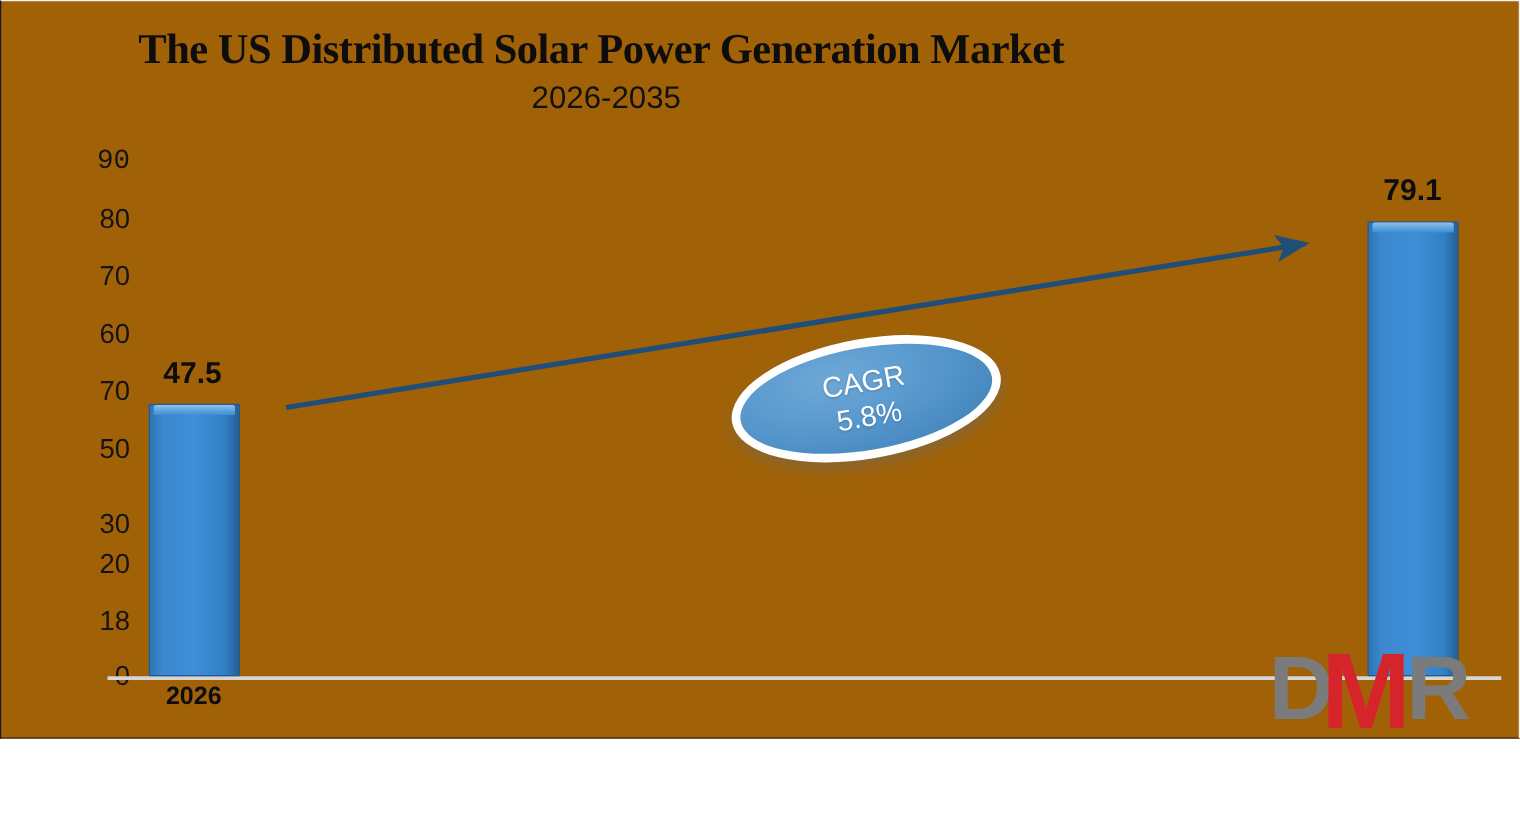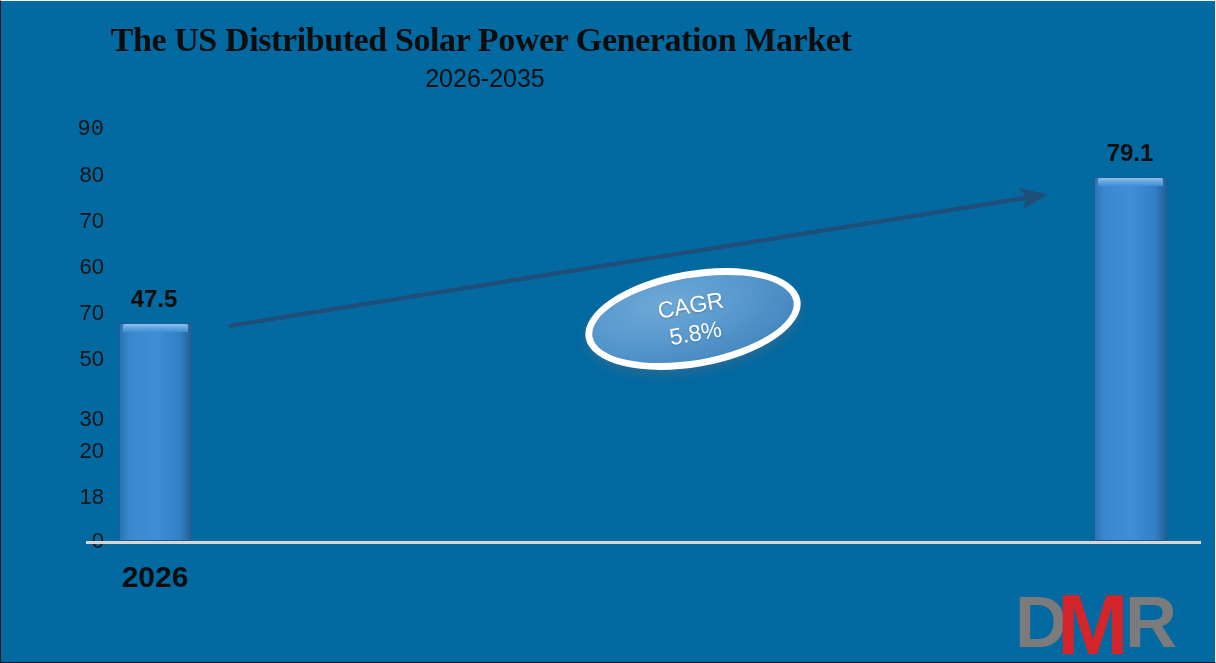--- a/index.html
+++ b/index.html
@@ -7,22 +7,22 @@
     padding: 0;
     background: #ffffff;
   }
   body {
     font-family: "Liberation Sans", sans-serif;
   }
 
   #chart-figure {
     position: relative;
     width: 1216px;
-    height: 663px;
-    background: #0369a1;
+    height: 591px;
+    background: #a16207;
     border-left: 1px solid #1b1b1b;
     border-bottom: 1px solid #1b1b1b;
     border-top: 1px solid #f2f2f2;
     border-right: 1px solid #f2f2f2;
     box-sizing: border-box;
     overflow: hidden;
   }
 
   
   #chart-title {
@@ -113,24 +113,24 @@
     font-family: "Liberation Sans", sans-serif;
     font-weight: bold;
     font-size: 24px;
     color: #0d0d0d;
     white-space: nowrap;
   }
   .x-tick {
     position: absolute;
     width: 160px;
     text-align: center;
-    top: 441px;
+    top: 427px;
     font-family: "Liberation Sans", sans-serif;
     font-weight: bold;
-    font-size: 30px;
+    font-size: 20px;
     color: #0d0d0d;
   }
 
   
   #trend-arrow {
     position: absolute;
     left: 0;
     top: 0;
     width: 1115px;
     height: 424px;

